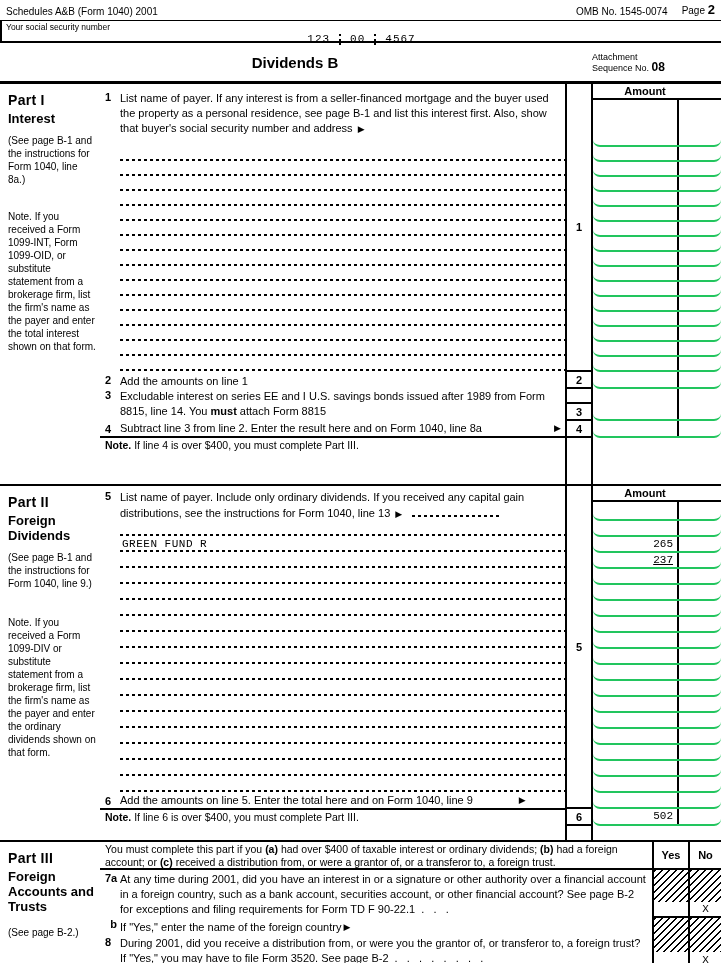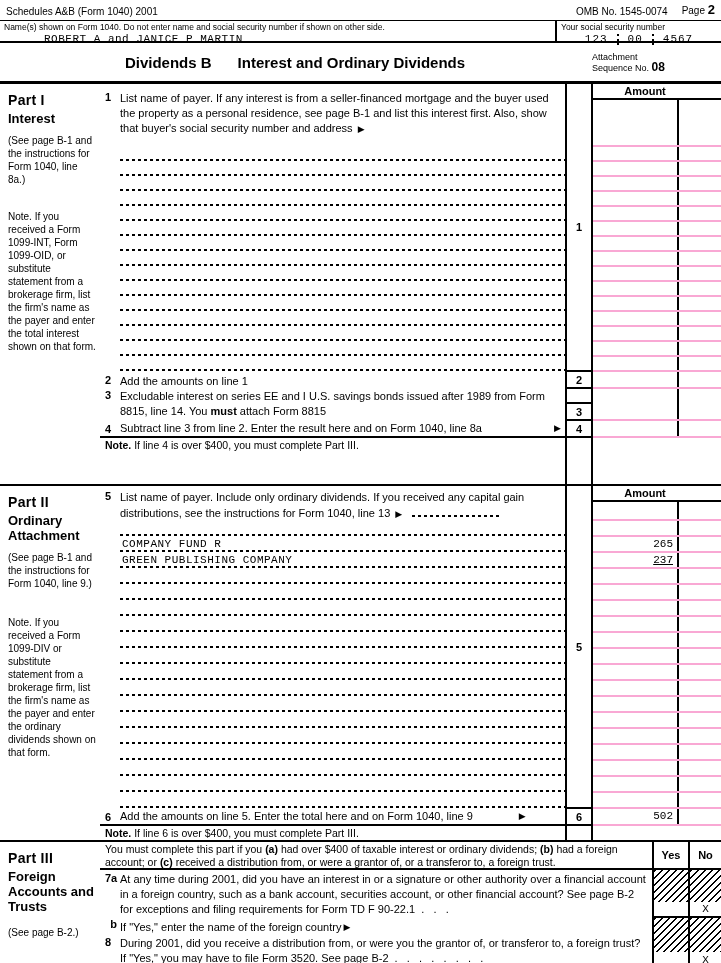--- a/index.html
+++ b/index.html
@@ -35,21 +35,21 @@
   .col-main { width:465px; overflow:hidden; }
   .col-no   { width:28px; border-left:2px solid #000; border-right:2px solid #000; font-weight:bold; text-align:center; }
   .col-amt  { width:128px; }
 
   .part-label { font-size:14px; font-weight:bold; letter-spacing:.3px; }
   .part-title { font-size:13px; font-weight:bold; line-height:15px; margin-top:3px; }
   .side-note  { font-size:10px; line-height:13px; margin-top:8px; }
 
   
   .ahdr { height:16px; border-bottom:2px solid #000; font-weight:bold; text-align:center; padding-right:24px; padding-top:1px; }
-  .arow { display:flex; border-bottom:2px solid #f9a8d4; }
+  .arow { display:flex; border-bottom:2px solid #22c55e;border-radius:7px; }
   .arow .ad { width:86px; border-right:2px solid #000; text-align:right; padding:1px 4px 0 0; font-family:"Liberation Mono",monospace; font-size:11px; }
   .arow .ac { flex:1; }
 
   
   .ncell { border-bottom:2px solid #000; display:flex; align-items:center; justify-content:center; }
 
   
   .lblock { display:flex; }
   .lno { width:20px; flex:none; font-weight:bold; padding-left:5px; }
   .ltext { flex:1; line-height:15px; padding-right:2px; }
@@ -101,40 +101,35 @@
   <div class="row-top">
     <span>Schedules A&amp;B (Form 1040) 2001</span>
     <span class="right">
       <span>OMB No. 1545-0074</span>
       <span><span>Page</span>
         <span class="pageno">2</span></span>
     </span>
   </div>
 
   <div class="row-name">
-    <div class="name-cell">
-      <div class="name-label">Name(s) shown on Form 1040. Do not enter name and social security number if shown on other side.</div>
-      <div class="name-value mono">ROBERT A and JANICE P MARTIN</div>
-    </div>
     <div class="ssn-cell">
       <div class="ssn-label">Your social security number</div>
       <div class="ssn-value mono">
         <span>123</span>
         <span class="ssn-sep"></span>
         <span>00</span>
         <span class="ssn-sep"></span>
         <span>4567</span>
       </div>
     </div>
   </div>
 
   <div class="row-title">
     <div class="title-center">
       <span>Dividends B</span>
-      <span>Interest and Ordinary Dividends</span>
     </div>
     <div class="attach">
       <div>Attachment</div>
       <div><span>Sequence No.</span>
         <span class="seqno">08</span></div>
     </div>
   </div>
 
   <div class="part" style="height:400px;">
     <div class="col-side">
@@ -287,36 +282,35 @@
           <div class="ad"></div>
           <div class="ac"></div>
         </div>
       <div style="height:14px;"></div>
     </div>
   </div>
 
   <div class="part part2" style="height:356px;">
     <div class="col-side">
       <div class="part-label">Part II</div>
-      <div class="part-title">Ordinary Attachment</div>
+      <div class="part-title">Foreign Dividends</div>
       <div class="side-note">(See page B-1 and the instructions for Form 1040, line 9.)</div>
       <div class="side-note" style="margin-top:26px;">Note. If you received a Form 1099-DIV or substitute statement from a brokerage firm, list the firm's name as the payer and enter the ordinary dividends shown on that form.</div>
     </div>
 
     <div class="col-main">
       <div class="lblock instr5">
         <span class="lno">5</span>
         <span class="ltext"><span>List name of payer. Include only ordinary dividends. If you received any capital gain distributions, see the instructions for Form 1040, line 13</span>
           <span class="pointer">▶</span>
           <span class="dotfill" style="display:inline-block;width:90px;height:12px;"></span></span>
       </div>
       <div id="p2-rows" style="margin-left:20px;">
           <div class="dotrow16"><span class="payer"></span></div>
-          <div class="dotrow16"><span class="payer">COMPANY FUND R</span></div>
-          <div class="dotrow16"><span class="payer">GREEN PUBLISHING COMPANY</span></div>
+          <div class="dotrow16"><span class="payer">GREEN FUND R</span></div>
           <div class="dotrow16"><span class="payer"></span></div>
           <div class="dotrow16"><span class="payer"></span></div>
           <div class="dotrow16"><span class="payer"></span></div>
           <div class="dotrow16"><span class="payer"></span></div>
           <div class="dotrow16"><span class="payer"></span></div>
           <div class="dotrow16"><span class="payer"></span></div>
           <div class="dotrow16"><span class="payer"></span></div>
           <div class="dotrow16"><span class="payer"></span></div>
           <div class="dotrow16"><span class="payer"></span></div>
           <div class="dotrow16"><span class="payer"></span></div>

